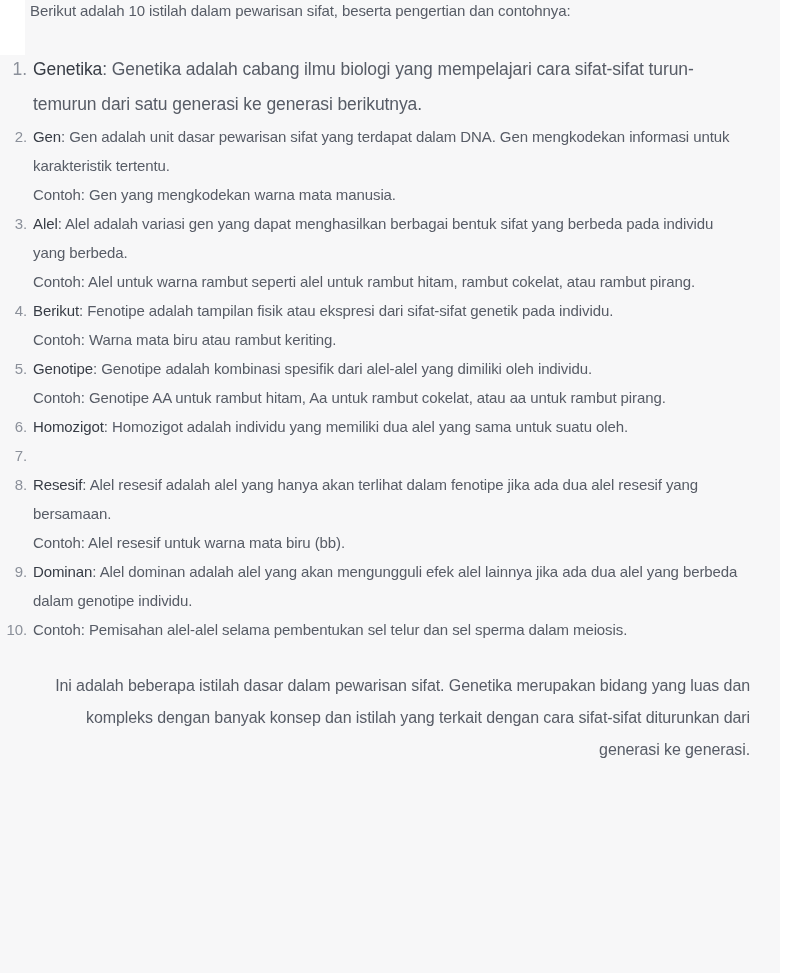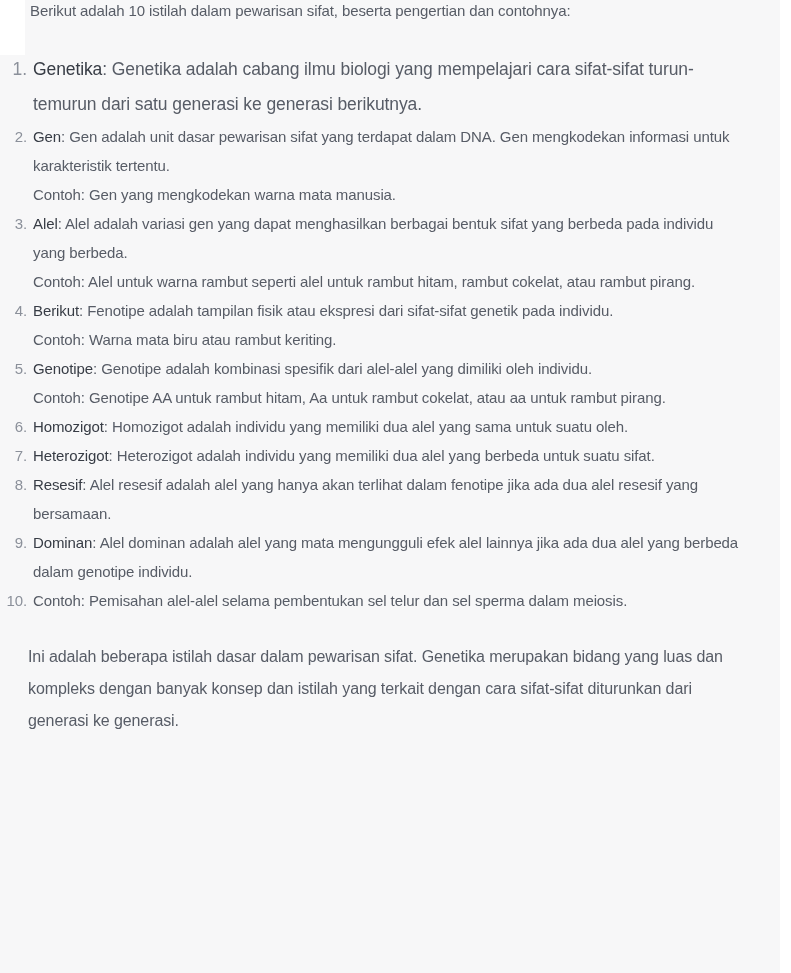--- a/index.html
+++ b/index.html
@@ -64,20 +64,21 @@
   }
   li.item.first {
     font-size: 17.5px;
     line-height: 35px;
   }
   .closing {
     margin: 26px 30px 0 28px;
     font-size: 16px;
     line-height: 32px;
     letter-spacing: -0.1px;
+    text-align: right;
   }
 </style>
 </head>
 <body>
 
 <div class="page">
   <div class="corner"></div>
 
   <p class="intro">Berikut adalah 10 istilah dalam pewarisan sifat, beserta pengertian dan contohnya:</p>
 
@@ -125,35 +126,35 @@
     <li class="item">
       <span class="num">6.</span>
       <div class="content">
         <p class="def"><strong>Homozigot</strong><span>: Homozigot adalah individu yang memiliki dua alel yang sama untuk suatu oleh.</span></p>
       </div>
     </li>
 
     <li class="item">
       <span class="num">7.</span>
       <div class="content">
-        <p class="def"><strong>Heterozigot</strong><span>: Heterozigot adalah individu yang memiliki dua alel yang berbeda untuk suatu sifat.</span></p>
       </div>
     </li>
 
     <li class="item">
       <span class="num">8.</span>
       <div class="content">
         <p class="def"><strong>Resesif</strong><span>: Alel resesif adalah alel yang hanya akan terlihat dalam fenotipe jika ada dua alel resesif yang bersamaan.</span></p>
+        <p class="ex">Contoh: Alel resesif untuk warna mata biru (bb).</p>
       </div>
     </li>
 
     <li class="item">
       <span class="num">9.</span>
       <div class="content">
-        <p class="def"><strong>Dominan</strong><span>: Alel dominan adalah alel yang mata mengungguli efek alel lainnya jika ada dua alel yang berbeda dalam genotipe individu.</span></p>
+        <p class="def"><strong>Dominan</strong><span>: Alel dominan adalah alel yang akan mengungguli efek alel lainnya jika ada dua alel yang berbeda dalam genotipe individu.</span></p>
       </div>
     </li>
 
     <li class="item">
       <span class="num">10.</span>
       <div class="content">
         <p class="ex">Contoh: Pemisahan alel-alel selama pembentukan sel telur dan sel sperma dalam meiosis.</p>
       </div>
     </li>
 

